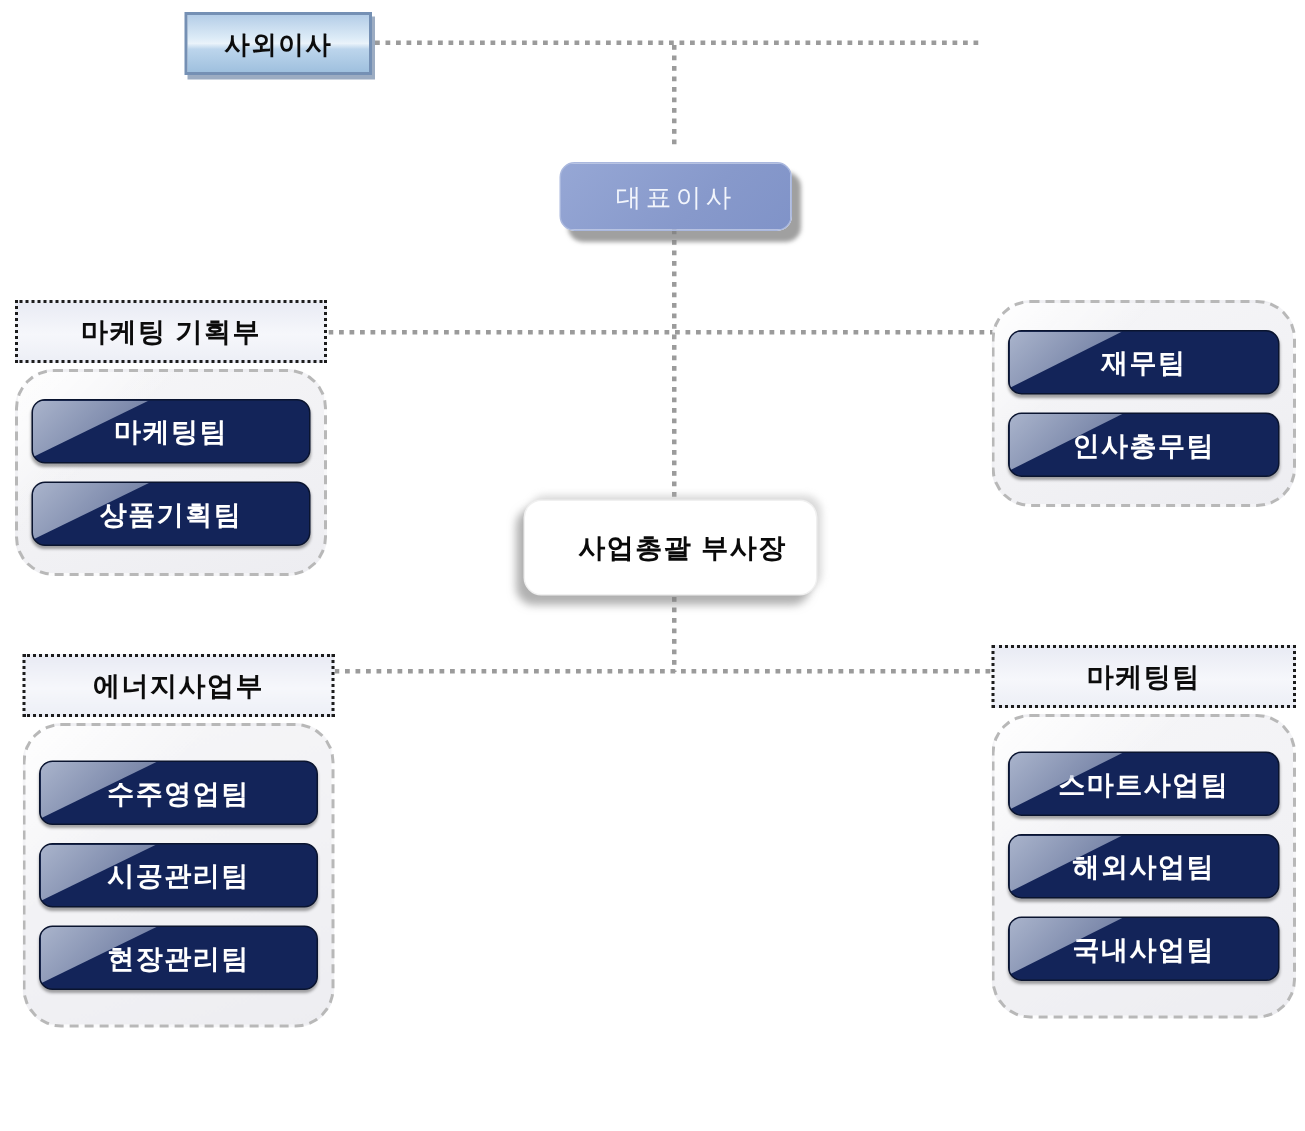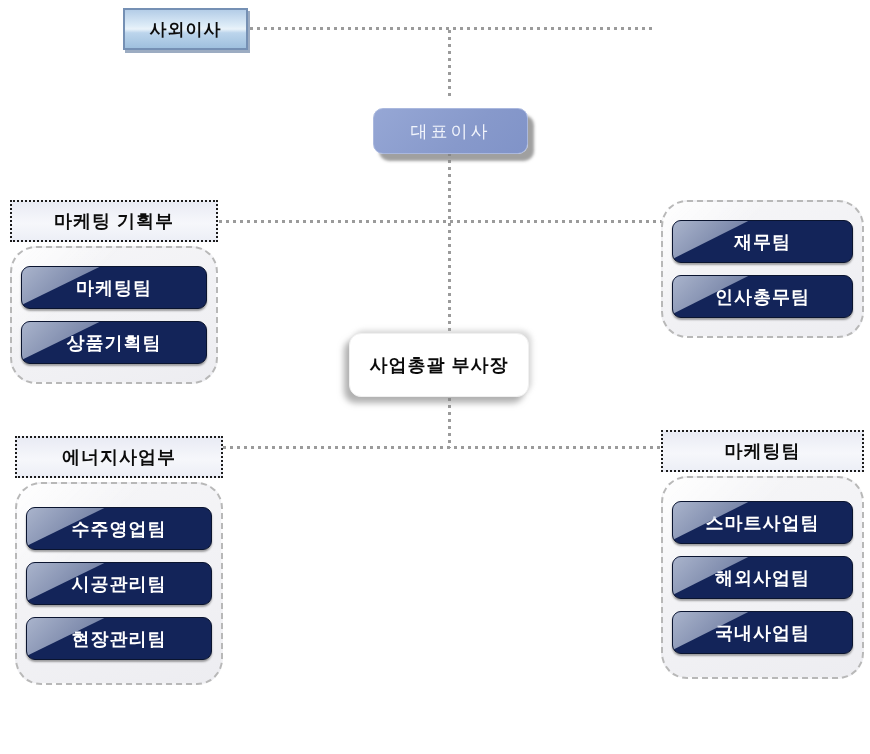--- a/index.html
+++ b/index.html
@@ -61,20 +61,21 @@
   .evp-box {
     position: absolute;
     left: 349px; top: 333px; width: 178px; height: 62px;
     display: flex; align-items: center; justify-content: center;
     background: #ffffff;
     border: 1px solid #f0f0f0;
     border-radius: 12px;
     box-shadow: -5px 6px 6px rgba(125, 125, 125, 0.6), 3px -3px 5px rgba(175, 175, 175, 0.45);
     font-size: 18px; font-weight: bold; color: #0a0a0a;
     letter-spacing: 1px;
+    padding-left: 16px;
   }
 
   
   .dept { position: absolute; }
   .pos-marketing    { left: 10px;  top: 200px; width: 208px; }
   .pos-support      { left: 661px; top: 200px; width: 203px; }
   .pos-energy       { left: 15px;  top: 436px; width: 208px; text-align: center; }
   .pos-distribution { left: 661px; top: 430px; width: 203px; }
 
   .dept-label {

